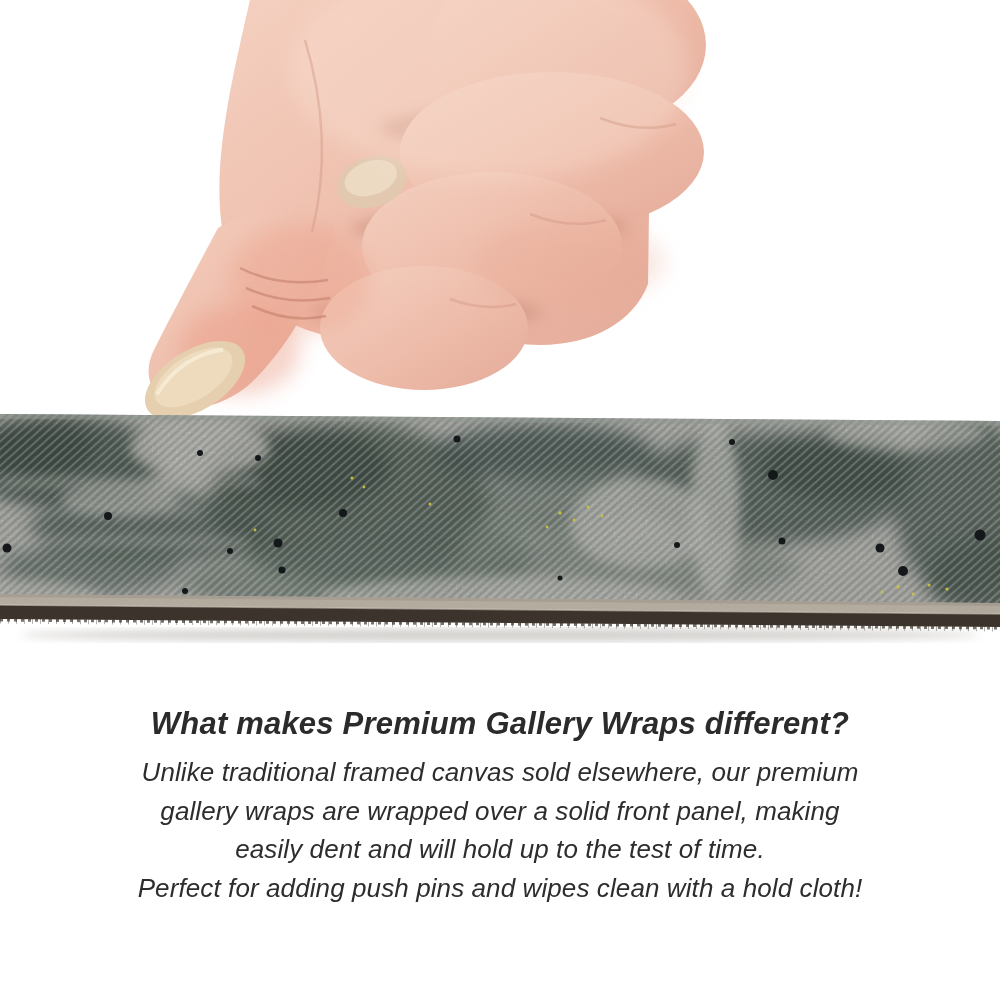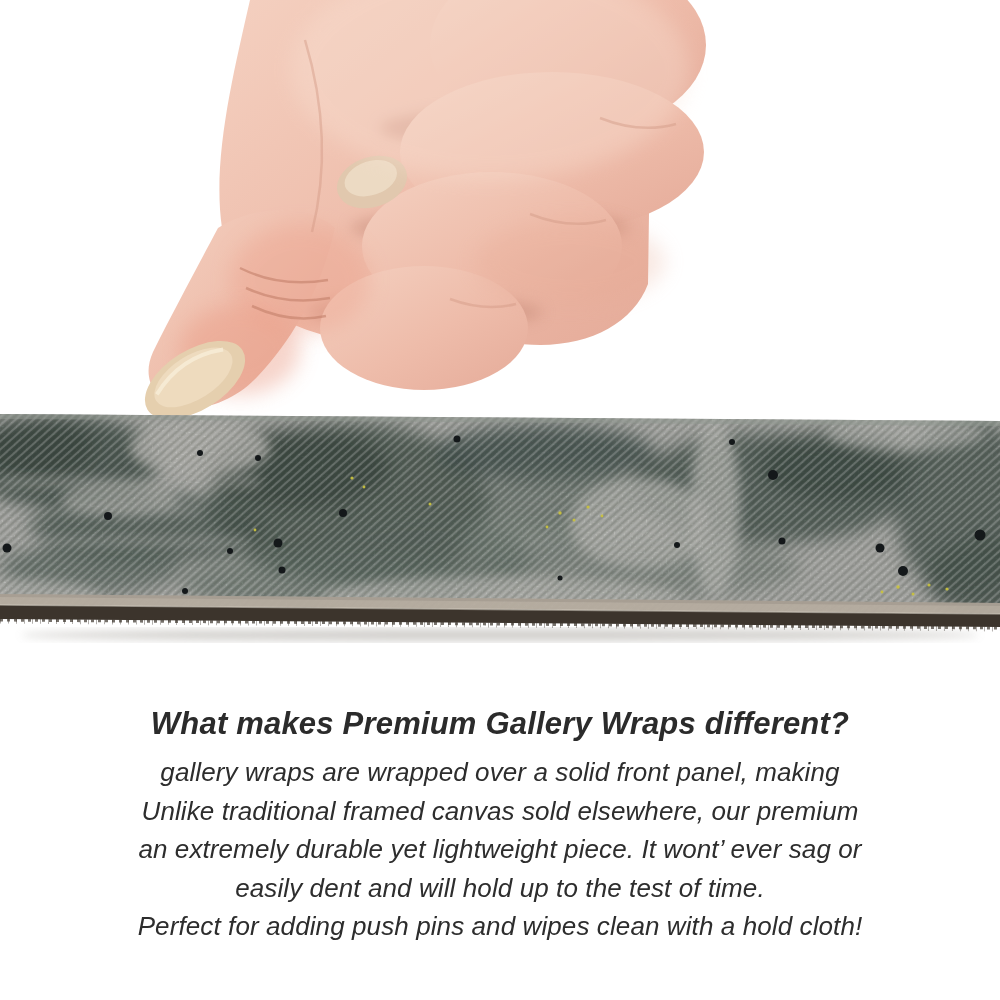--- a/index.html
+++ b/index.html
@@ -192,20 +192,19 @@
     <g>
       <path d="M0,197 L1000,206 L1000,219 L0,211 Z" fill="#3c342c"></path>
       <path d="M0,212 L1000,220" stroke="#3c342c" stroke-width="3" stroke-dasharray="3 4" opacity=".7" fill="none"></path>
       <path d="M0,213 L1000,221" stroke="#3c342c" stroke-width="5" stroke-dasharray="1 7" opacity=".4" fill="none"></path>
       <path d="M0,197 L1000,206" stroke="#d8d2c6" stroke-width="1.6" opacity=".5" fill="none"></path>
     </g>
   </svg>
 
   <div class="copy">
     <h1>What makes Premium Gallery Wraps different?</h1>
+    <p>Unlike traditional framed canvas sold elsewhere, our premium</p>
     <p>gallery wraps are wrapped over a solid front panel, making</p>
-    <p>Unlike traditional framed canvas sold elsewhere, our premium</p>
-    <p>an extremely durable yet lightweight piece. It wont’ ever sag or</p>
     <p>easily dent and will hold up to the test of time.</p>
     <p>Perfect for adding push pins and wipes clean with a hold cloth!</p>
   </div>
 
 </div>
 
 </body></html>

